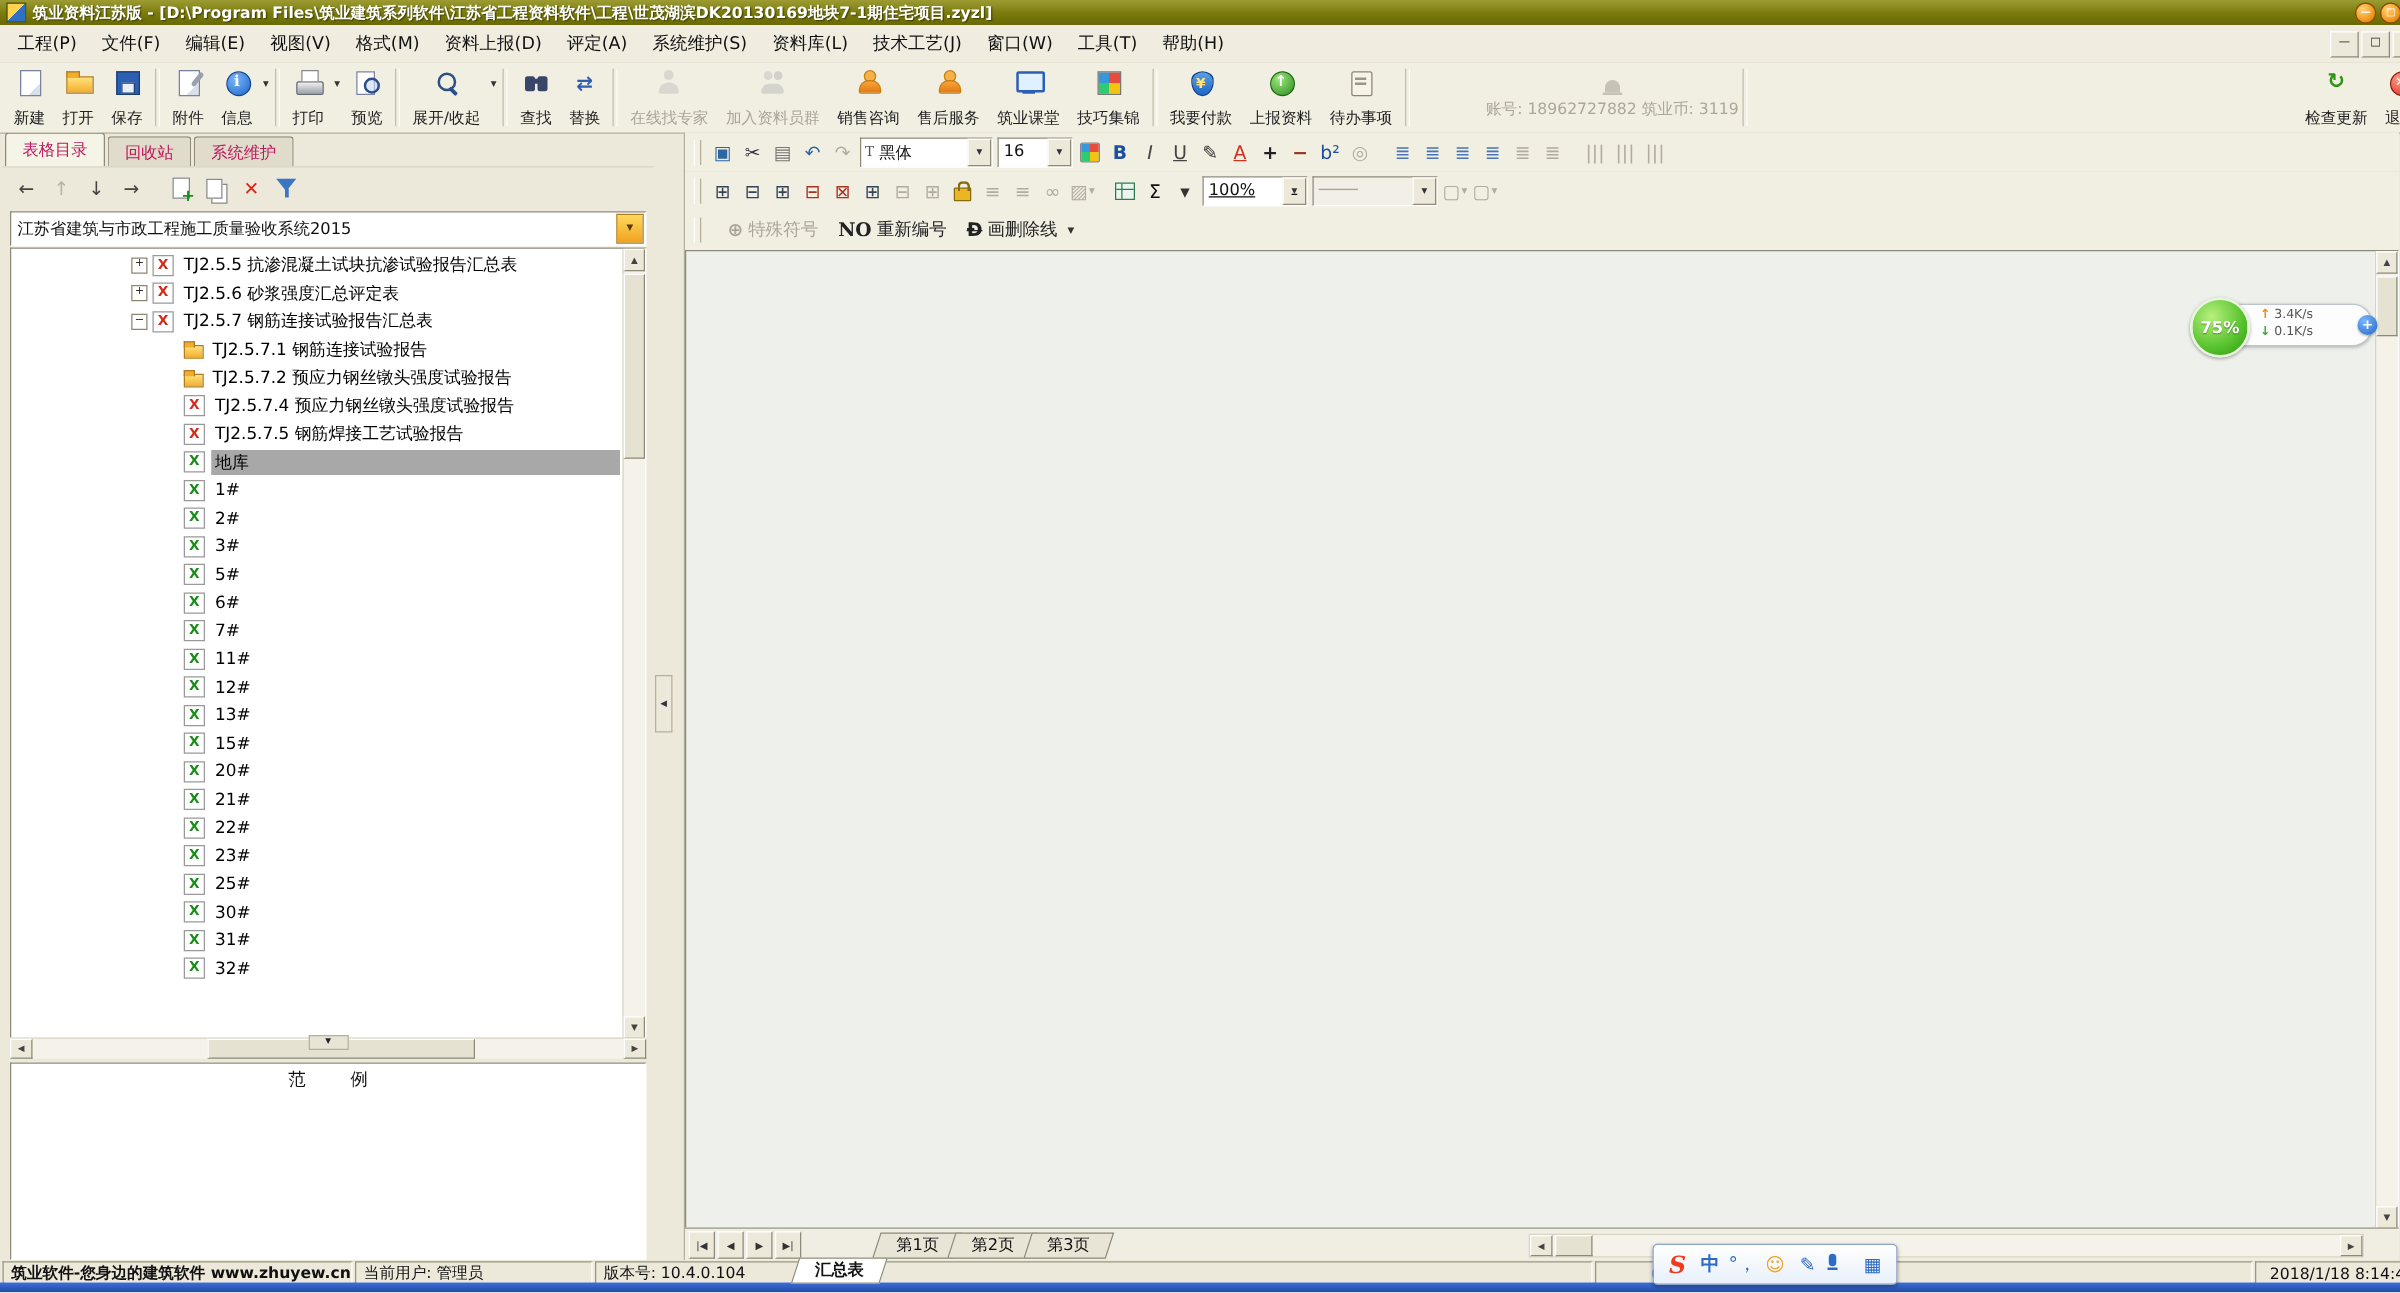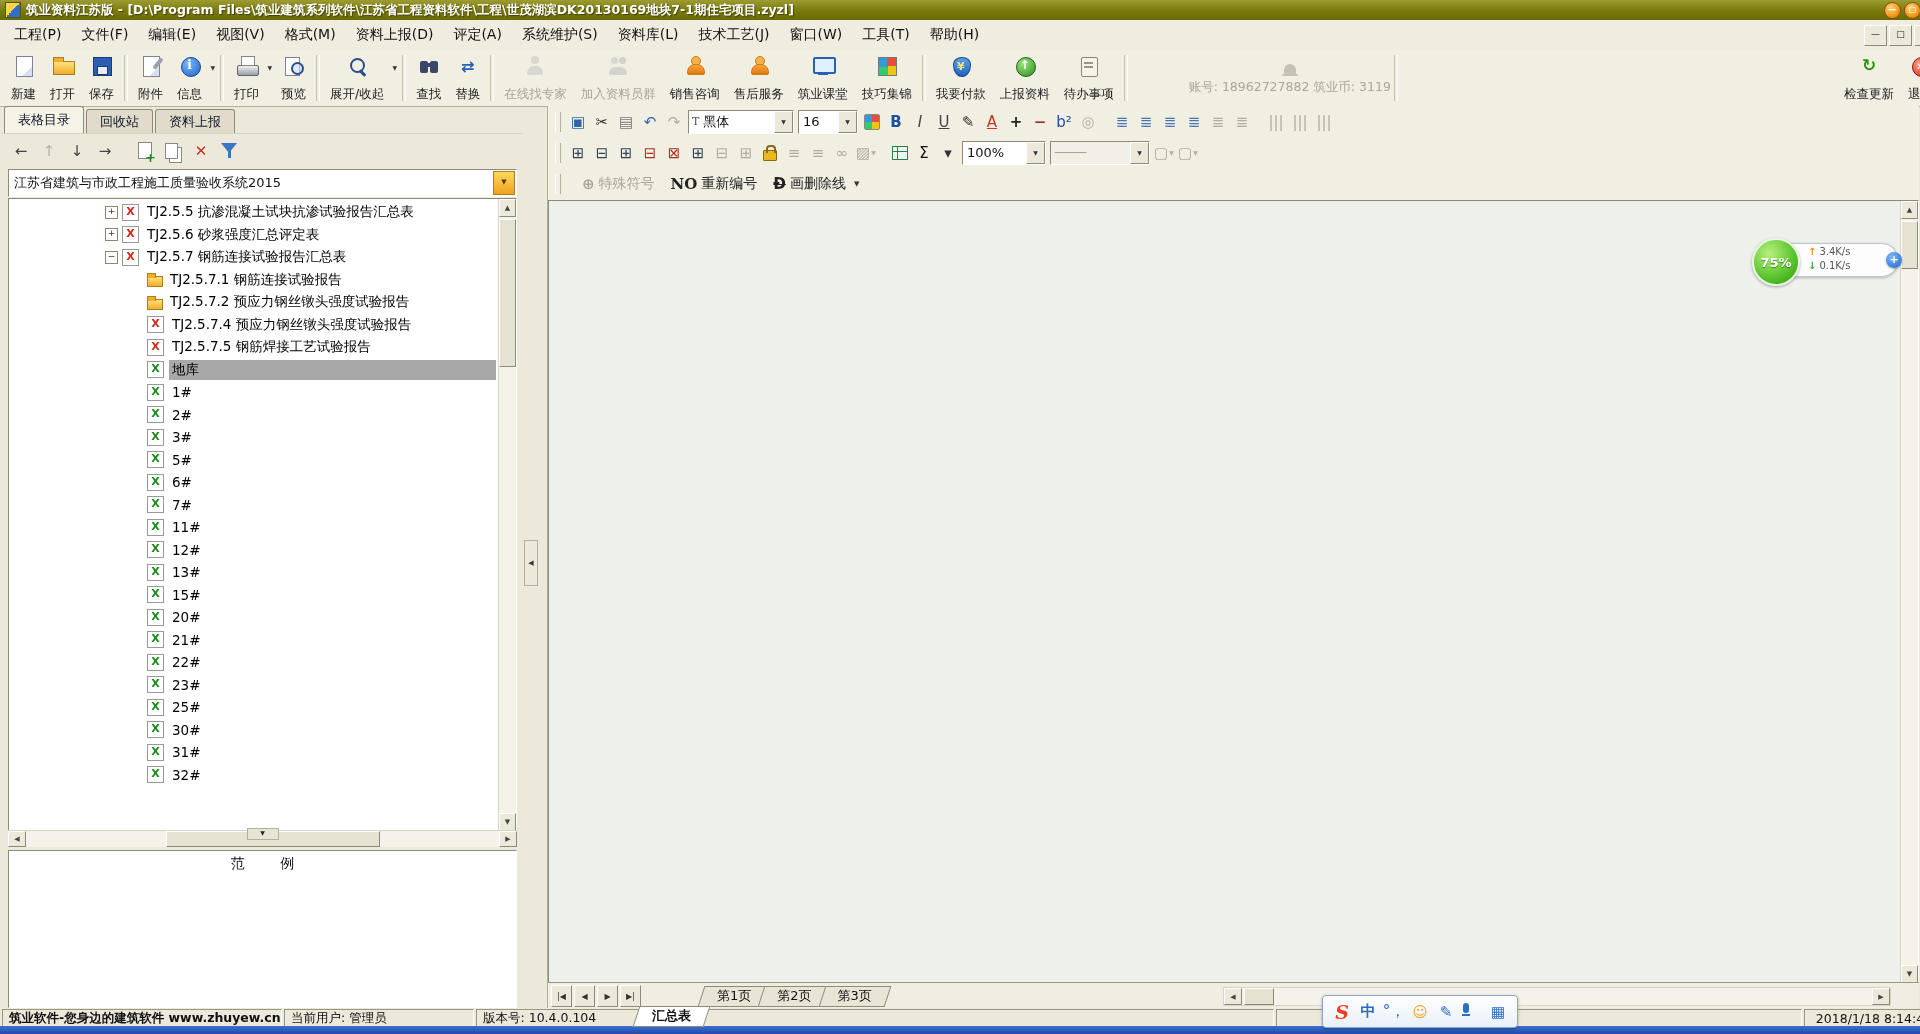--- a/index.html
+++ b/index.html
@@ -73,21 +73,21 @@
 .tbicon-bell{width:20px;height:18px;}
 .tbicon-bell::before{width:12px;height:10px;left:4px;top:3px;background:#c6c2b6;border-radius:6px 6px 0 0;}
 .tbicon-bell::after{width:16px;height:2px;left:2px;top:13px;background:#c6c2b6;border-radius:1px;}
 .tbicon-update::before{content:"↻";left:0;right:0;top:1px;text-align:center;font-weight:bold;font-size:17px;line-height:20px;color:#2e9414;}
 .tbicon-exit::before{width:18px;height:18px;left:3px;top:3px;border-radius:50%;background:radial-gradient(circle at 35% 30%,#ff9a8a,#d42a1a);border:1px solid #8c1408;}
 .tbicon-exit::after{content:"✕";left:0;right:0;top:6px;text-align:center;color:#fff;font-weight:bold;font-size:10px;line-height:13px;}
 
 
 .left-panel{position:absolute;left:2px;top:106px;width:521px;height:902px;}
 .lp-tabs{position:absolute;left:0;top:0;right:0;height:27px;display:flex;align-items:flex-end;padding-left:2px;border-bottom:1px solid #d8d4c4;}
-.lp-tab{height:23px;padding:0 13px;display:flex;align-items:center;font-size:13px;background:#e0dbca;border:1px solid #8e8a7a;border-bottom:none;border-radius:3px 3px 0 0;margin-right:2px;color:#0f172a;white-space:nowrap;}
+.lp-tab{height:23px;padding:0 13px;display:flex;align-items:center;font-size:13px;background:#e0dbca;border:1px solid #8e8a7a;border-bottom:none;border-radius:3px 3px 0 0;margin-right:2px;color:#be185d;white-space:nowrap;}
 .lp-tab.active{background:#f6f3e7;height:26px;}
 .lp-nav{position:absolute;left:2px;top:30px;right:2px;height:30px;display:flex;align-items:center;gap:2px;padding-left:4px;}
 .nav-btn{width:26px;height:24px;display:flex;align-items:center;justify-content:center;font-size:15px;}
 .nav-ic{position:relative;width:20px;height:20px;}
 .nav-add::before{content:"";position:absolute;width:12px;height:15px;left:3px;top:1px;background:#fff;border:1px solid #888;}
 .nav-add::after{content:"+";position:absolute;right:-1px;bottom:-3px;color:#1a8c1a;font-weight:bold;font-size:13px;line-height:13px;}
 .nav-copy::before{content:"";position:absolute;width:11px;height:14px;left:2px;top:2px;background:#fff;border:1px solid #888;box-shadow:4px 4px 0 -1px #fff,4px 4px 0 0 #888;}
 .nav-filter::before{content:"";position:absolute;left:2px;top:2px;border-left:8px solid transparent;border-right:8px solid transparent;border-top:10px solid #3a76c4;}
 .nav-filter::after{content:"";position:absolute;left:9px;top:10px;width:3px;height:7px;background:#3a76c4;}
 .lp-select{position:absolute;left:6px;right:6px;top:63px;height:26px;background:#fff;border:1px solid;border-color:#8e8a7a #fff #fff #8e8a7a;display:flex;align-items:center;}
@@ -339,21 +339,21 @@
           <div class="tbicon tbicon-exit"></div>
           <div class="tb-label">退出</div>
         </div>
       </div>
   </div>
 
   <div class="left-panel">
     <div class="lp-tabs" id="lp-tabs">
         <div class="lp-tab active">表格目录</div>
         <div class="lp-tab">回收站</div>
-        <div class="lp-tab">资料上报</div>
+        <div class="lp-tab">系统维护</div>
       </div>
     <div class="lp-nav" id="left-nav">
         <div class="nav-btn">
           <span style="color: rgb(68, 68, 68);">←</span>
         </div>
         <div class="nav-btn">
           <span style="color: rgb(181, 177, 165);">↑</span>
         </div>
         <div class="nav-btn">
           <span style="color: rgb(68, 68, 68);">↓</span>
@@ -644,21 +644,21 @@
         <div class="tb-sep"></div>
         <div class="ed-btn">
           <span class="ic-tabedit"></span>
         </div>
         <div class="ed-btn">
           <span style="color: rgb(17, 17, 17);">Σ</span>
         </div>
         <div class="ed-btn">
           <span style="color: rgb(51, 51, 51);">▾</span>
         </div>
-        <div class="ed-combo" style="width: 82px;">
+        <div class="ed-combo" style="width: 82px; text-decoration: underline;">
           <span class="cval">100%</span>
           <span class="cbtn">▼</span>
         </div>
         <div class="ed-combo disabled" style="width: 98px;">
           <span class="cval">────</span>
           <span class="cbtn">▼</span>
         </div>
         <div class="ed-btn disabled">
           <span style="color: rgb(176, 172, 160);">▢</span>
           <span class="mini-dd">▼</span>

